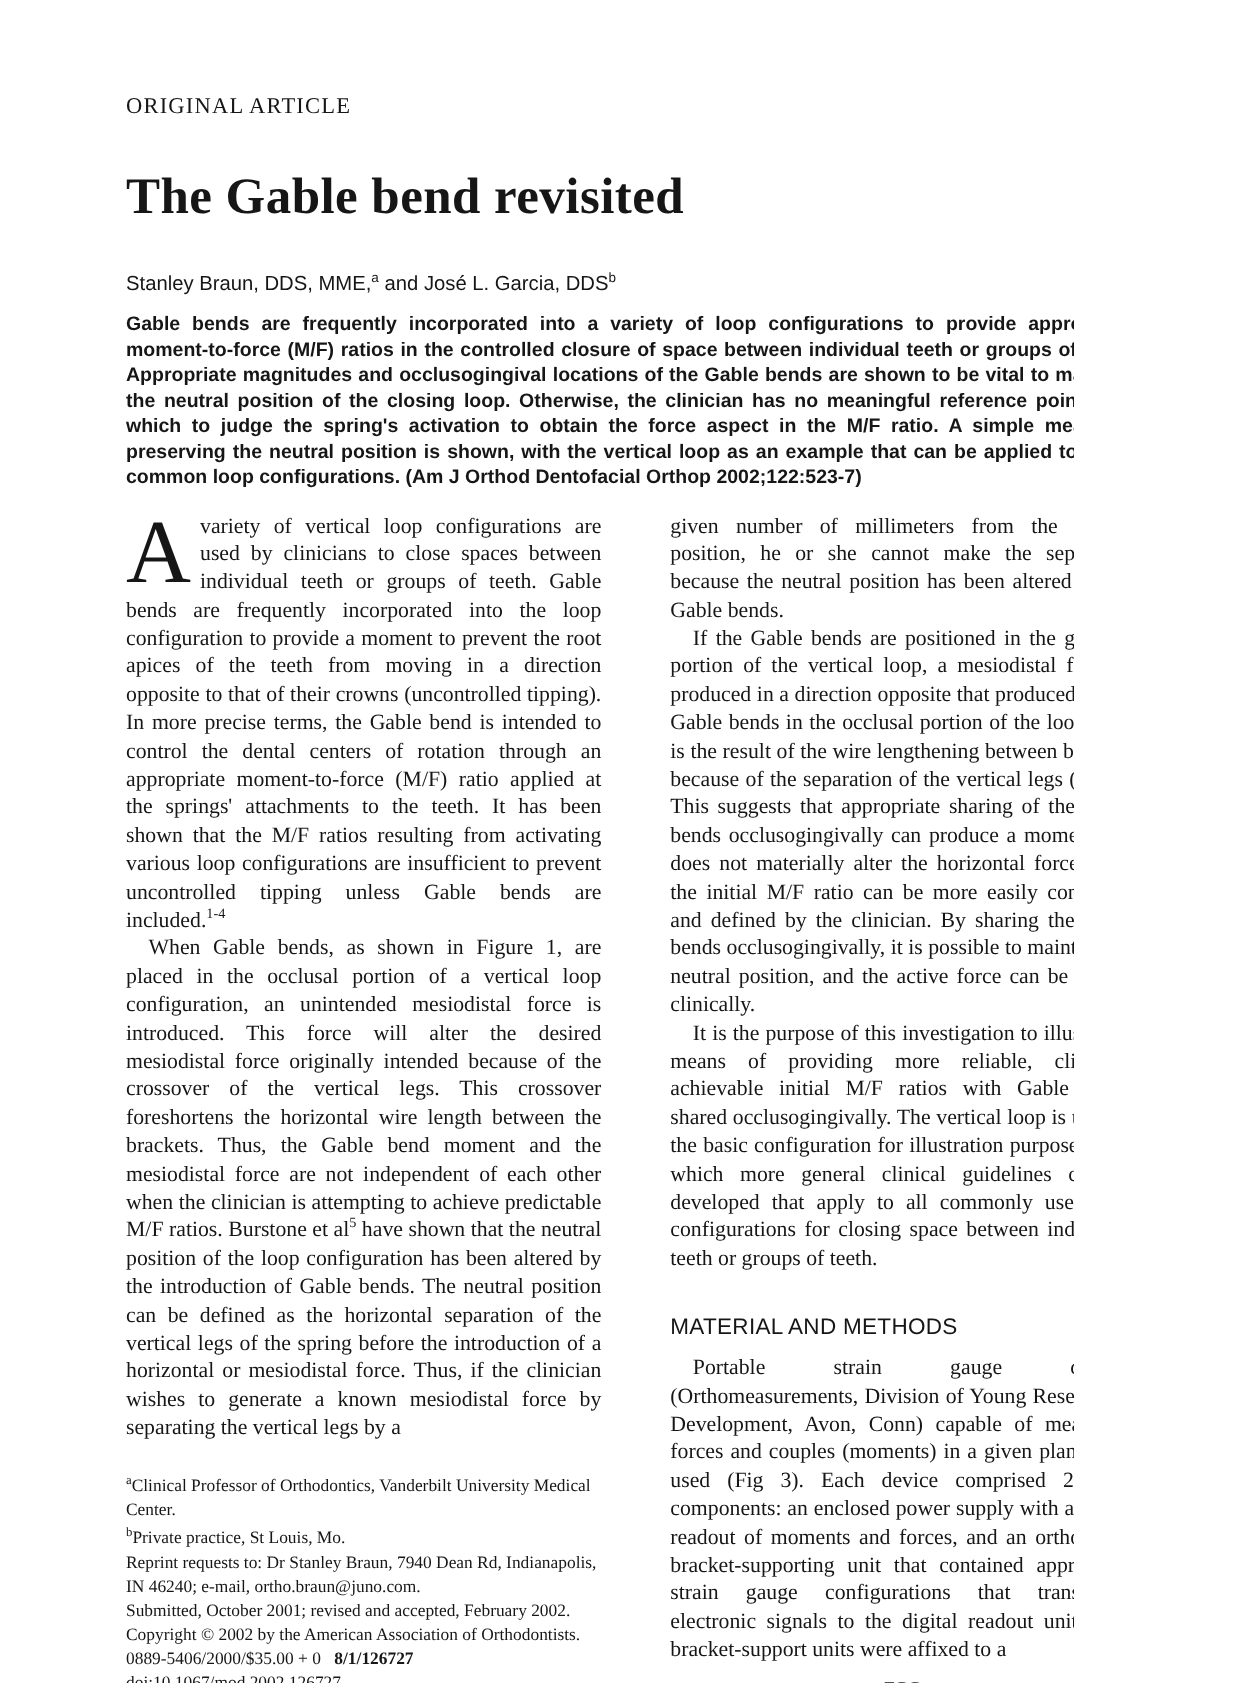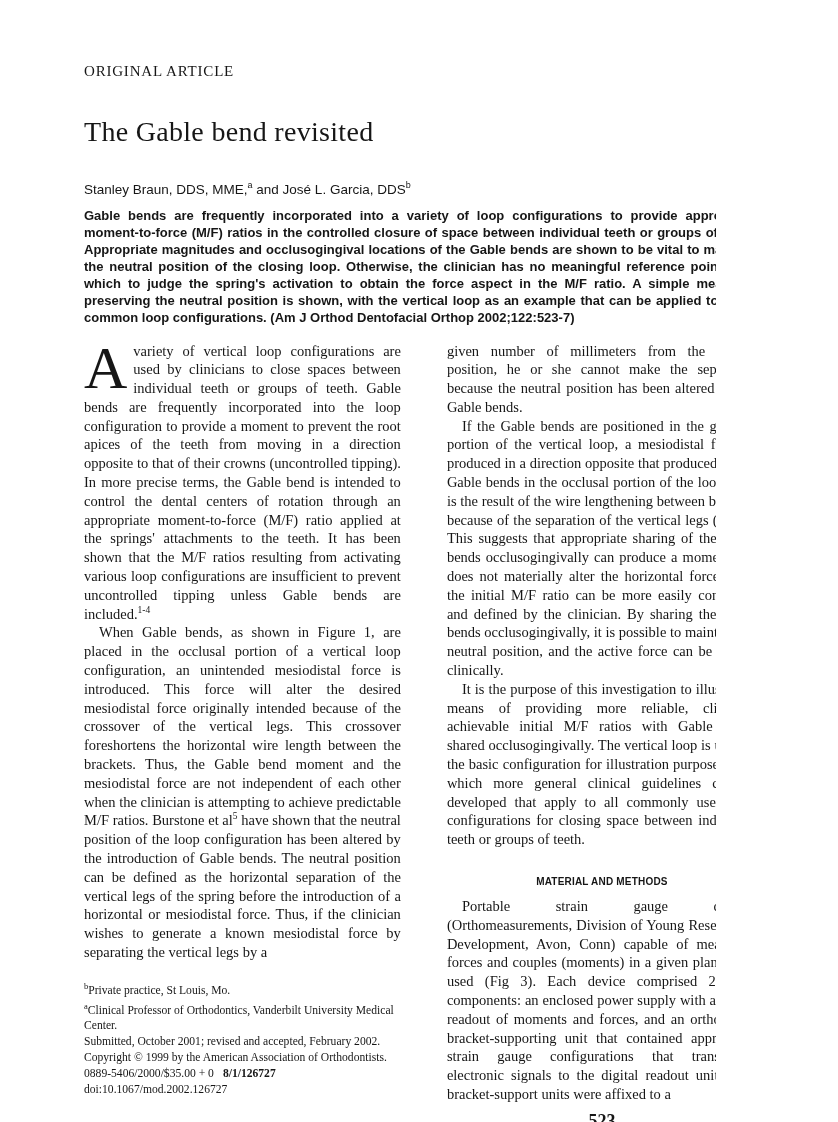--- a/index.html
+++ b/index.html
@@ -20,23 +20,23 @@
   }
   .eyebrow {
     margin-top: 62px;
     font-size: 15px;
     line-height: 18px;
     letter-spacing: 0.8px;
     font-family: "Liberation Serif", "DejaVu Serif", serif;
   }
   .title {
     margin: 30px 0 0 0;
-    font-size: 28px;
+    font-size: 34px;
     line-height: 44px;
-    font-weight: normal;
+    font-weight: bold;
     letter-spacing: 0.3px;
     font-family: "Liberation Serif", "DejaVu Serif", serif;
   }
   .authors {
     margin-top: 22px;
     font-family: "Liberation Sans", "DejaVu Sans", sans-serif;
     font-weight: normal;
     font-size: 13.5px;
     line-height: 18px;
   }
@@ -82,24 +82,23 @@
   .footnotes {
     margin-top: 17px;
     font-size: 11.6px;
     line-height: 15.9px;
   }
   .fn-line sup { font-size: 8.5px; }
   .fn-bold { font-weight: bold; margin-left: 9px; }
   .section-heading {
     margin: 27px 0 10px 0;
     font-family: "Liberation Sans", "DejaVu Sans", sans-serif;
-    font-weight: bold;
-    font-size: 10px;
+    font-weight: normal;
+    font-size: 15px;
     letter-spacing: 0.2px;
-    text-align: center;
   }
   .page-number {
     margin-top: 7px;
     text-align: center;
     font-family: Liberation Serif, serif;
     font-weight: bold;
     font-size: 18px;
   }
 </style>
 </head>
@@ -118,24 +117,25 @@
     <p class="abstract">Gable bends are frequently incorporated into a variety of loop configurations to provide appropriate moment-to-force (M/F) ratios in the controlled closure of space between individual teeth or groups of teeth. Appropriate magnitudes and occlusogingival locations of the Gable bends are shown to be vital to maintain the neutral position of the closing loop. Otherwise, the clinician has no meaningful reference point from which to judge the spring's activation to obtain the force aspect in the M/F ratio. A simple means of preserving the neutral position is shown, with the vertical loop as an example that can be applied to many common loop configurations. (Am J Orthod Dentofacial Orthop 2002;122:523-7)</p>
 
     <div class="columns">
 
       <div class="col-left">
         <p class="body-par"><span class="dropcap">A</span><span>variety of vertical loop configurations are used by clinicians to close spaces between individual teeth or groups of teeth. Gable bends are frequently incorporated into the loop configuration to provide a moment to prevent the root apices of the teeth from moving in a direction opposite to that of their crowns (uncontrolled tipping). In more precise terms, the Gable bend is intended to control the dental centers of rotation through an appropriate moment-to-force (M/F) ratio applied at the springs' attachments to the teeth. It has been shown that the M/F ratios resulting from activating various loop configurations are insufficient to prevent uncontrolled tipping unless Gable bends are included.</span><sup class="ref-sup">1-4</sup></p>
 
         <p class="body-par indent"><span>When Gable bends, as shown in Figure 1, are placed in the occlusal portion of a vertical loop configuration, an unintended mesiodistal force is introduced. This force will alter the desired mesiodistal force originally intended because of the crossover of the vertical legs. This crossover foreshortens the horizontal wire length between the brackets. Thus, the Gable bend moment and the mesiodistal force are not independent of each other when the clinician is attempting to achieve predictable M/F ratios. Burstone et al</span><sup class="ref-sup">5</sup><span> have shown that the neutral position of the loop configuration has been altered by the introduction of Gable bends. The neutral position can be defined as the horizontal separation of the vertical legs of the spring before the introduction of a horizontal or mesiodistal force. Thus, if the clinician wishes to generate a known mesiodistal force by separating the vertical legs by a</span></p>
 
         <div class="footnotes">
+          <div class="fn-line"><sup>a</sup><span>Clinical Professor of Orthodontics, Vanderbilt University Medical Center.</span></div>
           <div class="fn-line"><sup>b</sup><span>Private practice, St Louis, Mo.</span></div>
-          <div class="fn-line"><sup>a</sup><span>Clinical Professor of Orthodontics, Vanderbilt University Medical Center.</span></div>
+          <div class="fn-line"><span>Reprint requests to: Dr Stanley Braun, 7940 Dean Rd, Indianapolis, IN 46240; e-mail, ortho.braun@juno.com.</span></div>
           <div class="fn-line"><span>Submitted, October 2001; revised and accepted, February 2002.</span></div>
-          <div class="fn-line"><span>Copyright © 1999 by the American Association of Orthodontists.</span></div>
+          <div class="fn-line"><span>Copyright © 2002 by the American Association of Orthodontists.</span></div>
           <div class="fn-line"><span>0889-5406/2000/$35.00 + 0</span><b class="fn-bold">8/1/126727</b></div>
           <div class="fn-line"><span>doi:10.1067/mod.2002.126727</span></div>
         </div>
       </div>
 
       <div class="col-right">
         <p class="body-par">given number of millimeters from the neutral position, he or she cannot make the separation because the neutral position has been altered by the Gable bends.</p>
         <p class="body-par indent">If the Gable bends are positioned in the gingival portion of the vertical loop, a mesiodistal force is produced in a direction opposite that produced by the Gable bends in the occlusal portion of the loop. This is the result of the wire lengthening between brackets because of the separation of the vertical legs (Fig 2). This suggests that appropriate sharing of the Gable bends occlusogingivally can produce a moment that does not materially alter the horizontal force; thus, the initial M/F ratio can be more easily controlled and defined by the clinician. By sharing the Gable bends occlusogingivally, it is possible to maintain the neutral position, and the active force can be judged clinically.</p>
         <p class="body-par indent">It is the purpose of this investigation to illustrate a means of providing more reliable, clinically achievable initial M/F ratios with Gable bends shared occlusogingivally. The vertical loop is used as the basic configuration for illustration purposes from which more general clinical guidelines can be developed that apply to all commonly used loop configurations for closing space between individual teeth or groups of teeth.</p>
         <h2 class="section-heading">MATERIAL AND METHODS</h2>

